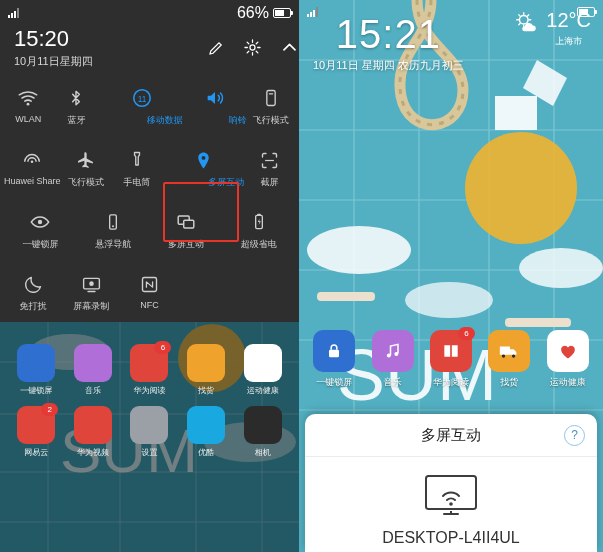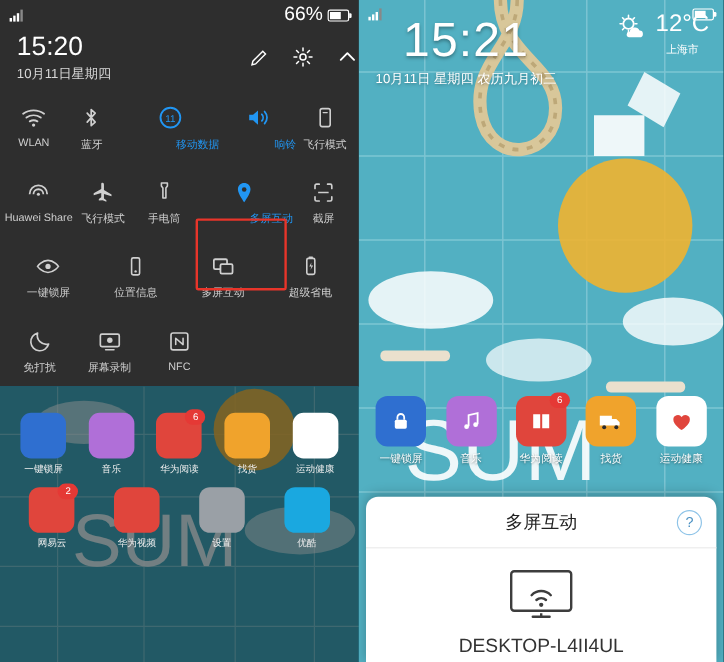--- a/index.html
+++ b/index.html
@@ -235,21 +235,21 @@
             </span>
             <span class="lb">一键锁屏</span>
           </div>
           <div class="tile">
             <span class="ic">
               <svg width="20" height="20" viewBox="0 0 24 24">
                   <rect x="8" y="3.5" width="8" height="17" rx="1.6" fill="none" stroke="#cfcfcf" stroke-width="1.6"></rect>
                   <circle cx="12" cy="17" r="1.2" fill="#cfcfcf"></circle>
                 </svg>
             </span>
-            <span class="lb">位置信息</span>
+            <span class="lb">悬浮导航</span>
           </div>
           <div class="tile">
             <span class="ic">
               <svg width="22" height="22" viewBox="0 0 24 24">
                   <rect x="3.5" y="5.5" width="12" height="9" rx="1.2" fill="none" stroke="#cfcfcf" stroke-width="1.6"></rect>
                   <rect x="9.5" y="10" width="11" height="8.5" rx="1.2" fill="#2e2e2e" stroke="#cfcfcf" stroke-width="1.6"></rect>
                 </svg>
             </span>
             <span class="lb">多屏互动</span>
           </div>
@@ -380,20 +380,24 @@
             <div class="nm">华为视频</div>
           </div>
           <div class="lic">
             <div class="sq" style="background:#9aa0a6"></div>
             <div class="nm">设置</div>
           </div>
           <div class="lic">
             <div class="sq" style="background:#1aa8e0"></div>
             <div class="nm">优酷</div>
           </div>
+          <div class="lic">
+            <div class="sq" style="background:#2b2b2b"></div>
+            <div class="nm">相机</div>
+          </div>
         </div>
       </div>
     </div>
   </div>
 
   <div class="right">
 
     <svg class="ropes" width="304" height="552" viewBox="0 0 304 552" preserveAspectRatio="none">
       <rect width="304" height="552" fill="#52b0c2"></rect>
       <g opacity="0.5" stroke="#a9dbe4" stroke-width="1.2">

